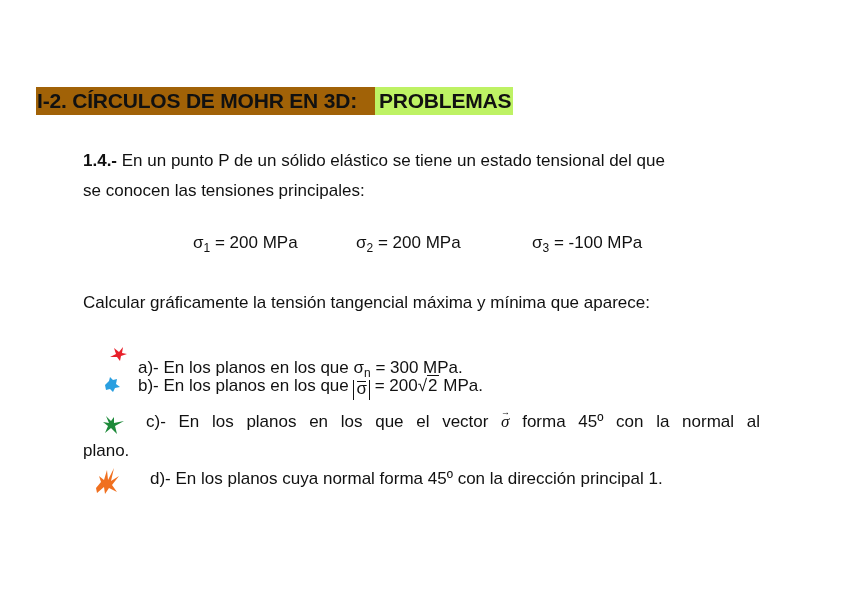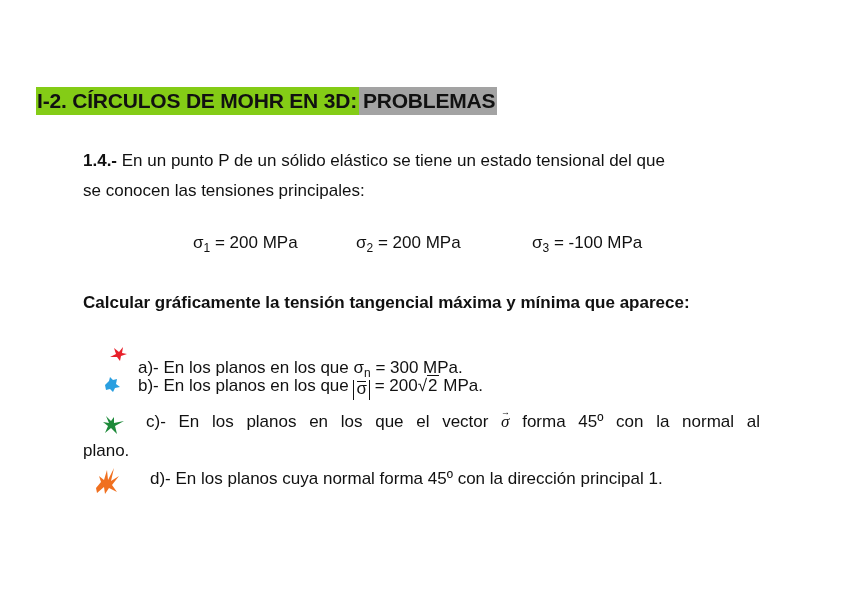--- a/index.html
+++ b/index.html
@@ -1,22 +1,22 @@
 <!DOCTYPE html>
 <html><head>
   <meta charset="utf-8">
   <style>
     html, body { margin: 0; padding: 0; background: #ffffff; }
     body { width: 848px; height: 599px; position: relative; overflow: hidden;
            font-family: "Liberation Sans", sans-serif; color: #111; }
     .title { position: absolute; top: 87px; left: 36px; height: 28px; display: flex;
              font-family: "Liberation Sans", sans-serif; font-weight: bold; font-size: 21px;
              line-height: 28px; letter-spacing: -0.2px; }
-    .title .hl-yellow { background: #84cc16; padding: 0 2px 0 1px; }
-    .title .hl-cyan { background: #a3a3a3; padding: 0 2px 0 4px; }
+    .title .hl-yellow { background: #a16207; padding: 0 18px 0 1px; }
+    .title .hl-cyan { background: #bef264; padding: 0 2px 0 4px; }
     .txt { position: absolute; font-size: 17px; line-height: 20px; white-space: nowrap; }
     .bold { font-weight: bold; }
     .stress { position: absolute; top: 232px; font-size: 17px; line-height: 22px; white-space: nowrap; }
     sub { font-size: 12px; vertical-align: -4px; line-height: 0; }
     .mark { position: absolute; }
     .abs { display: inline-block; border-left: 1.5px solid #111; border-right: 1.5px solid #111;
            padding: 0 2px; line-height: 18px; height: 20px; vertical-align: -3px; }
     .vec { position: relative; display: inline-block; }
     .vec::before { content: ""; position: absolute; top: 1px; left: 1px; right: 1px; border-top: 1px solid #111; }
     .sqrt { border-top: 1px solid #111; padding: 0 1px; }
@@ -40,21 +40,21 @@
 <div class="stress" style="left:193px;">
   <span>σ</span><sub>1</sub><span> = 200 MPa</span>
 </div>
 <div class="stress" style="left:356px;">
   <span>σ</span><sub>2</sub><span> = 200 MPa</span>
 </div>
 <div class="stress" style="left:532px;">
   <span>σ</span><sub>3</sub><span> = -100 MPa</span>
 </div>
 
-<div class="txt" style="top:293px; left:83px;font-weight:bold;">Calcular gráficamente la tensión tangencial máxima y mínima que aparece:</div>
+<div class="txt" style="top:293px; left:83px;">Calcular gráficamente la tensión tangencial máxima y mínima que aparece:</div>
 
 <svg class="mark" style="top:345px; left:108px;" width="20" height="18" viewBox="0 0 20 18">
   <path d="M2 12 L8 9 L6 3 L11 7 L15 2 L14 8 L19 9 L13 11 L12 16 L9 12 Z" fill="#e8202a"></path>
 </svg>
 <div class="txt" style="top:346px; left:138px;margin-top:12px;">
   <span>a)- En los planos en los que </span><span>σ</span><sub>n</sub><span> = 300 MPa.</span>
 </div>
 
 <svg class="mark" style="top:376px; left:103px;" width="18" height="17" viewBox="0 0 18 17">
   <path d="M2 9 L6 5 L7 1 L10 4 L14 3 L13 8 L17 11 L12 12 L10 16 L7 13 L3 14 Z" fill="#2a9fe0"></path>

